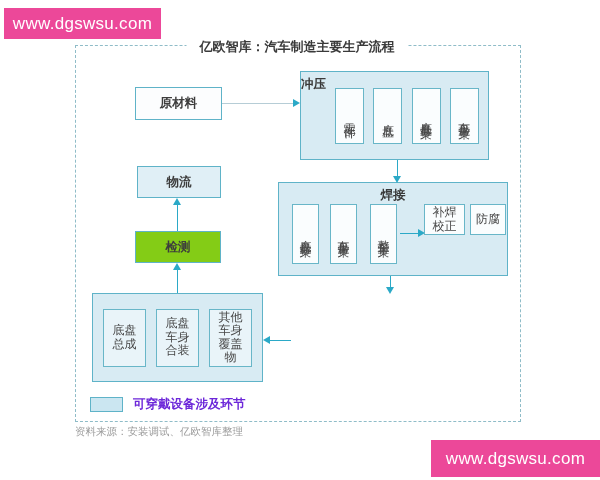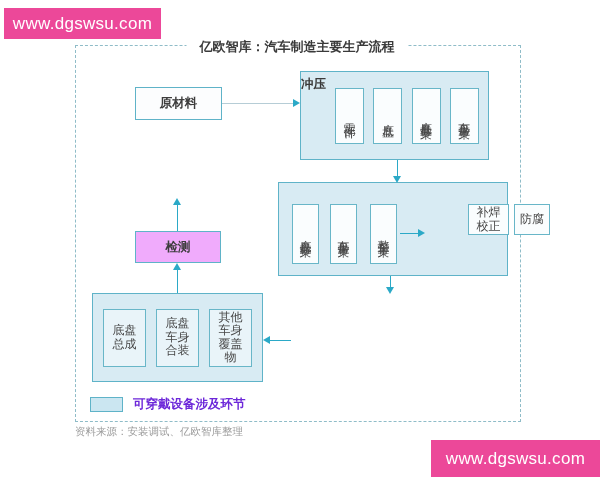--- a/index.html
+++ b/index.html
@@ -15,21 +15,21 @@
   
   .frame{left:75px;top:45px;width:444px;height:375px;border:1px dashed #8fbcc8;}
   .d-title{top:38px;left:297px;transform:translateX(-50%);background:#ffffff;padding:0 13px;
            font-size:13px;font-weight:bold;color:#3a3a3a;white-space:nowrap;}
 
   
   .node{display:flex;align-items:center;justify-content:center;font-size:12.5px;font-weight:600;
         color:#3d3d3d;border:1px solid #5fb3c8;box-sizing:border-box;}
   .node-raw{left:135px;top:87px;width:87px;height:33px;background:#fcfdfe;}
   .node-log{left:137px;top:166px;width:84px;height:32px;background:#e0eff6;}
-  .node-ins{left:135px;top:231px;width:86px;height:32px;background:#f0abfc;}
+  .node-ins{left:135px;top:231px;width:86px;height:32px;background:#84cc16;}
 
   
   .section{background:#d8ebf3;border:1px solid #5fb3c8;box-sizing:border-box;display:flex;}
   .sec-title{font-size:12.5px;font-weight:bold;color:#3a3a3a;text-align:center;padding-top:4px;height:18px;flex:0 0 auto;}
   .sec-body{flex:1;display:flex;align-items:center;justify-content:space-evenly;}
   .sec-stamping{left:300px;top:71px;width:189px;height:89px;}
   .sec-welding{left:278px;top:182px;width:230px;height:94px;display:block;}
   .sec-painting{left:291px;top:293px;width:216px;height:90px;}
   .sec-assembly{left:92px;top:293px;width:171px;height:89px;}
 
@@ -39,21 +39,21 @@
   .vbox span{writing-mode:vertical-rl;text-orientation:upright;letter-spacing:2px;line-height:1;}
   .mbox{display:flex;align-items:center;justify-content:center;background:#fafdfe;border:1px solid #68b6c8;
         box-sizing:border-box;font-size:12px;color:#474747;text-align:center;}
   .pre{white-space:pre-line;line-height:13.5px;}
   .st-box{width:29px;height:56px;}
   .pt-box{width:29px;height:58px;}
   .as-box{width:43px;height:58px;background:#e9f4f9;}
 
   
   .w-v{position:absolute;width:27px;height:60px;top:21px;}
-  .w-m{position:absolute;margin-left:44px;}
+  .w-m{position:absolute;}
 
   
   .line{background:#2ba9c7;}
   .line-gray{background:#b6cdd6;}
   .tri{width:0;height:0;}
   .tri-right{border-top:4px solid transparent;border-bottom:4px solid transparent;border-left:7px solid #2ba9c7;}
   .tri-left{border-top:4px solid transparent;border-bottom:4px solid transparent;border-right:7px solid #2ba9c7;}
   .tri-down{border-left:4px solid transparent;border-right:4px solid transparent;border-top:7px solid #2ba9c7;}
   .tri-up{border-left:4px solid transparent;border-right:4px solid transparent;border-bottom:7px solid #2ba9c7;}
 
@@ -87,20 +87,21 @@
       <div class="vbox st-box">
           <span>底盘骨架</span>
         </div>
       <div class="vbox st-box">
           <span>车盘骨架</span>
         </div>
     </div>
   </div>
 
   <div class="abs section sec-welding">
+    <div class="sec-title">焊接</div>
     <div class="vbox w-v" style="left:13px;">
         <span>底盘骨架</span>
       </div>
     <div class="vbox w-v" style="left:51px;">
         <span>车盘骨架</span>
       </div>
     <div class="vbox w-v" style="left:91px;">
         <span>整车骨架</span>
       </div>
     <div class="abs line" style="left:121px;top:50px;width:18px;height:1px;"></div>
@@ -120,20 +121,21 @@
       <div class="mbox pre as-box"><span class="pre">底盘
 车身
 合装</span></div>
       <div class="mbox pre as-box"><span class="pre">其他
 车身
 覆盖
 物</span></div>
     </div>
   </div>
 
+  <div class="abs node node-log">物流</div>
   <div class="abs node node-ins">检测</div>
 
   <div class="abs line-gray" style="left:222px;top:103px;width:71px;height:1px;"></div>
   <div class="abs tri tri-right" style="left:293px;top:99px;"></div>
 
   <div class="abs line" style="left:397px;top:160px;width:1px;height:16px;"></div>
   <div class="abs tri tri-down" style="left:393px;top:176px;"></div>
 
   <div class="abs line" style="left:390px;top:276px;width:1px;height:11px;"></div>
   <div class="abs tri tri-down" style="left:386px;top:287px;"></div>

